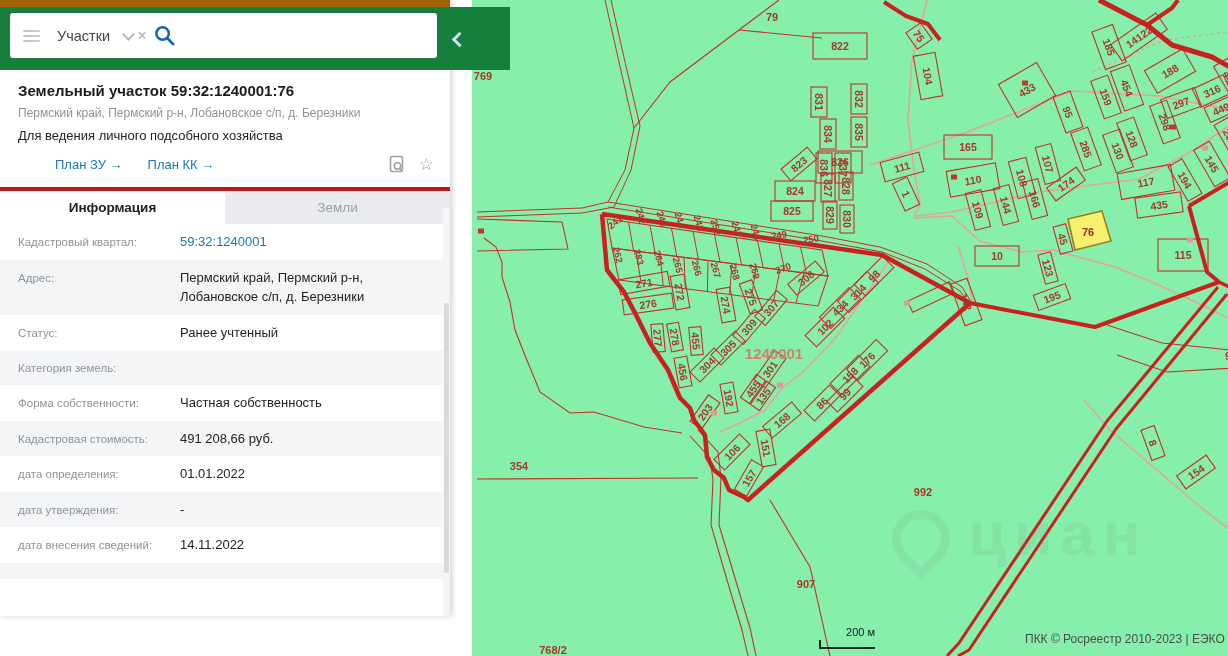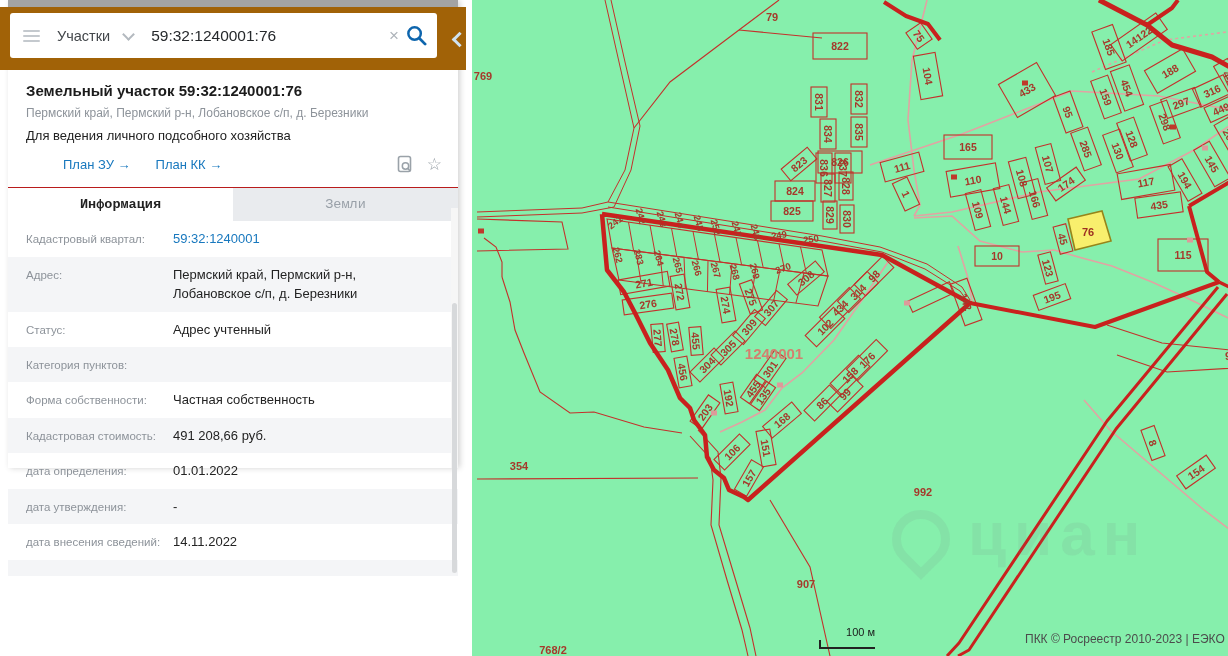--- a/index.html
+++ b/index.html
@@ -10,23 +10,23 @@
   #map-svg{position:absolute;left:0;top:0;}
   .map-attribution{position:absolute;right:2px;top:632px;width:223px;overflow:hidden;white-space:nowrap;
        font-size:12px;color:#4c4c4c;}
   .map-scale{position:absolute;left:347px;top:626px;width:56px;text-align:right;font-size:11px;color:#1a1a1a;}
   .map-scale .bar{margin-top:2px;height:7px;border-bottom:2px solid #222;border-left:2px solid #222;}
   .map-watermark{position:absolute;left:420px;top:498px;font-size:62px;font-weight:bold;color:rgba(120,120,130,.10);
        letter-spacing:8px;}
   .map-watermark .pin{display:inline-block;width:40px;height:40px;border:9px solid rgba(120,120,130,.10);
        border-radius:50% 50% 50% 0;transform:rotate(-45deg);margin-right:18px;vertical-align:middle;}
   
-  #sidebar{position:absolute;left:8px;top:0;width:450px;height:468px;background:#a3a3a3;z-index:5;
+  #sidebar{position:absolute;left:0;top:0;width:450px;height:616px;background:#a16207;z-index:5;
        box-shadow:2px 0 6px rgba(0,0,0,.18);}
-  #bluebar{position:absolute;left:0;top:7px;width:466px;height:63px;background:#a16207;z-index:8;}
+  #bluebar{position:absolute;left:0;top:7px;width:510px;height:63px;background:#15803d;z-index:8;}
   #searchbox{position:absolute;left:10px;top:6px;width:427px;height:45px;background:#fff;border-radius:3px;
        display:flex;align-items:center;}
   .hamburger{width:17px;margin-left:13px;cursor:pointer;}
   .hamburger div{height:2px;background:#c4c9ce;border-radius:1px;margin:3px 0;}
   .cat-label{margin-left:17px;font-size:14.5px;color:#43474b;}
   .chev-down{width:7px;height:7px;border-left:2px solid #b3b9bf;border-bottom:2px solid #b3b9bf;
        transform:rotate(-45deg);margin:-3px 0 0 14px;}
   .query{flex:1;border:none;outline:none;font-size:15.5px;color:#26292c;margin-left:16px;
        font-family:"Liberation Sans",sans-serif;min-width:0;background:transparent;}
   .clear-x{font-size:17px;color:#aeb4ba;margin:0 6px 0 4px;cursor:pointer;}
@@ -35,26 +35,26 @@
   .collapse i{display:block;width:8px;height:8px;border-left:3px solid #cfe3f2;border-bottom:3px solid #cfe3f2;
        transform:rotate(45deg);margin:3px 0 0 4px;}
   #content{position:absolute;left:0;top:70px;width:450px;bottom:0;background:#fff;}
   .title{font-size:15px;font-weight:bold;color:#1b1b1b;padding:12px 16px 0 18px;}
   .subtitle{font-size:12px;color:#8d939a;padding:7px 16px 0 18px;}
   .usage{font-size:13px;color:#222;padding:8px 16px 0 18px;}
   .links-row{display:flex;align-items:center;padding:12px 16px 10px 18px;margin-left:37px;}
   .plan-link{font-size:13px;color:#1878be;text-decoration:none;margin-right:25px;cursor:pointer;}
   .doc-icon{margin-left:auto;display:flex;cursor:pointer;}
   .star{font-size:17px;color:#9aa2a9;margin-left:13px;cursor:pointer;line-height:1;}
-  .tabs{display:flex;height:33px;margin-top:3px;border-top:1px solid #b91c1c;font-family:Liberation Mono, monospace;}
+  .tabs{display:flex;height:33px;margin-top:3px;border-top:4px solid #b91c1c;}
   .tab{flex:1;display:flex;align-items:center;justify-content:center;font-size:13.5px;cursor:pointer;}
   .tab.active{background:#fff;font-weight:bold;color:#222;}
   .tab.inactive{background:#e9ebee;color:#99a0a8;}
   #info-rows{font-size:13px;}
-  .info-row{display:flex;padding:8px 0 8px 18px;}
+  .info-row{display:flex;padding:8px 0 8px 18px;gap:15px;}
   .info-row:nth-child(even){background:#f4f5f7;}
   .info-row .lbl{width:140px;flex-shrink:0;font-size:11.5px;color:#8d939a;line-height:1.5;
        white-space:pre-line;padding-top:2px;}
   .info-row .val{padding-left:7px;color:#232323;line-height:1.5;white-space:pre-line;}
   .info-row .val.link{color:#1878be;cursor:pointer;}
   #scrolltrack{position:absolute;right:0;top:208px;bottom:0;width:7px;background:#f6f6f6;}
   #scrollthumb{position:absolute;right:1px;top:95px;width:5px;height:270px;background:#d7d9db;border-radius:3px;}
 </style>
 </head>
 <body>
@@ -322,21 +322,21 @@
       <text transform="translate(823,394) rotate(-45)" text-anchor="middle" dominant-baseline="central" font-size="10.5" font-weight="600" fill="#a5392b">99</text>
       <text transform="translate(800,403) rotate(-45)" text-anchor="middle" dominant-baseline="central" font-size="10.5" font-weight="600" fill="#a5392b">86</text>
       <text transform="translate(760,420) rotate(-40)" text-anchor="middle" dominant-baseline="central" font-size="10.5" font-weight="600" fill="#a5392b">168</text>
       <text transform="translate(744,448) rotate(80)" text-anchor="middle" dominant-baseline="central" font-size="10.5" font-weight="600" fill="#a5392b">151</text>
       <text transform="translate(710,452) rotate(-45)" text-anchor="middle" dominant-baseline="central" font-size="10.5" font-weight="600" fill="#a5392b">106</text>
       <text transform="translate(727,478) rotate(-60)" text-anchor="middle" dominant-baseline="central" font-size="10.5" font-weight="600" fill="#a5392b">157</text>
       <text x="1066" y="232" text-anchor="middle" dominant-baseline="central" font-size="11" font-weight="bold" fill="#9c2f22">76</text>
     </svg>
   <div class="map-watermark"><span class="pin"></span><span>циан</span></div>
   <div class="map-scale">
-    <span>100 м</span>
+    <span>200 м</span>
     <div class="bar"></div>
   </div>
   <div class="map-attribution">ПКК © Росреестр 2010-2023 | ЕЭКО © Роср</div>
 </div>
 
 <div id="sidebar">
   <div id="content">
     <div class="title">Земельный участок 59:32:1240001:76</div>
     <div class="subtitle">Пермский край, Пермский р-н, Лобановское с/п, д. Березники</div>
     <div class="usage">Для ведения личного подсобного хозяйства</div>
@@ -361,24 +361,24 @@
           <span class="lbl">Кадастровый квартал:</span>
           <span class="val link">59:32:1240001</span>
         </div>
         <div class="info-row">
           <span class="lbl">Адрес:</span>
           <span class="val">Пермский край, Пермский р-н,
 Лобановское с/п, д. Березники</span>
         </div>
         <div class="info-row">
           <span class="lbl">Статус:</span>
-          <span class="val">Адрес учтенный</span>
-        </div>
-        <div class="info-row">
-          <span class="lbl">Категория пунктов:</span>
+          <span class="val">Ранее учтенный</span>
+        </div>
+        <div class="info-row">
+          <span class="lbl">Категория земель:</span>
         </div>
         <div class="info-row">
           <span class="lbl">Форма собственности:</span>
           <span class="val">Частная собственность</span>
         </div>
         <div class="info-row">
           <span class="lbl">Кадастровая стоимость:</span>
           <span class="val">491 208,66 руб.</span>
         </div>
         <div class="info-row">
@@ -403,21 +403,20 @@
 
 <div id="bluebar">
   <div id="searchbox">
     <div class="hamburger">
         <div></div>
         <div></div>
         <div></div>
       </div>
     <span class="cat-label">Участки</span>
     <span class="chev-down"></span>
-    <input class="query" value="59:32:1240001:76" style="">
     <span class="clear-x">×</span>
     <span class="mag">
       <svg width="23" height="23" viewBox="0 0 24 24">
         <circle cx="10" cy="10" r="6.5" fill="none" stroke="#0d65ad" stroke-width="2.6"></circle>
         <line x1="15.2" y1="15.2" x2="21" y2="21" stroke="#0d65ad" stroke-width="2.9" stroke-linecap="round"></line>
       </svg>
     </span>
   </div>
   <div class="collapse">
       <i></i>

